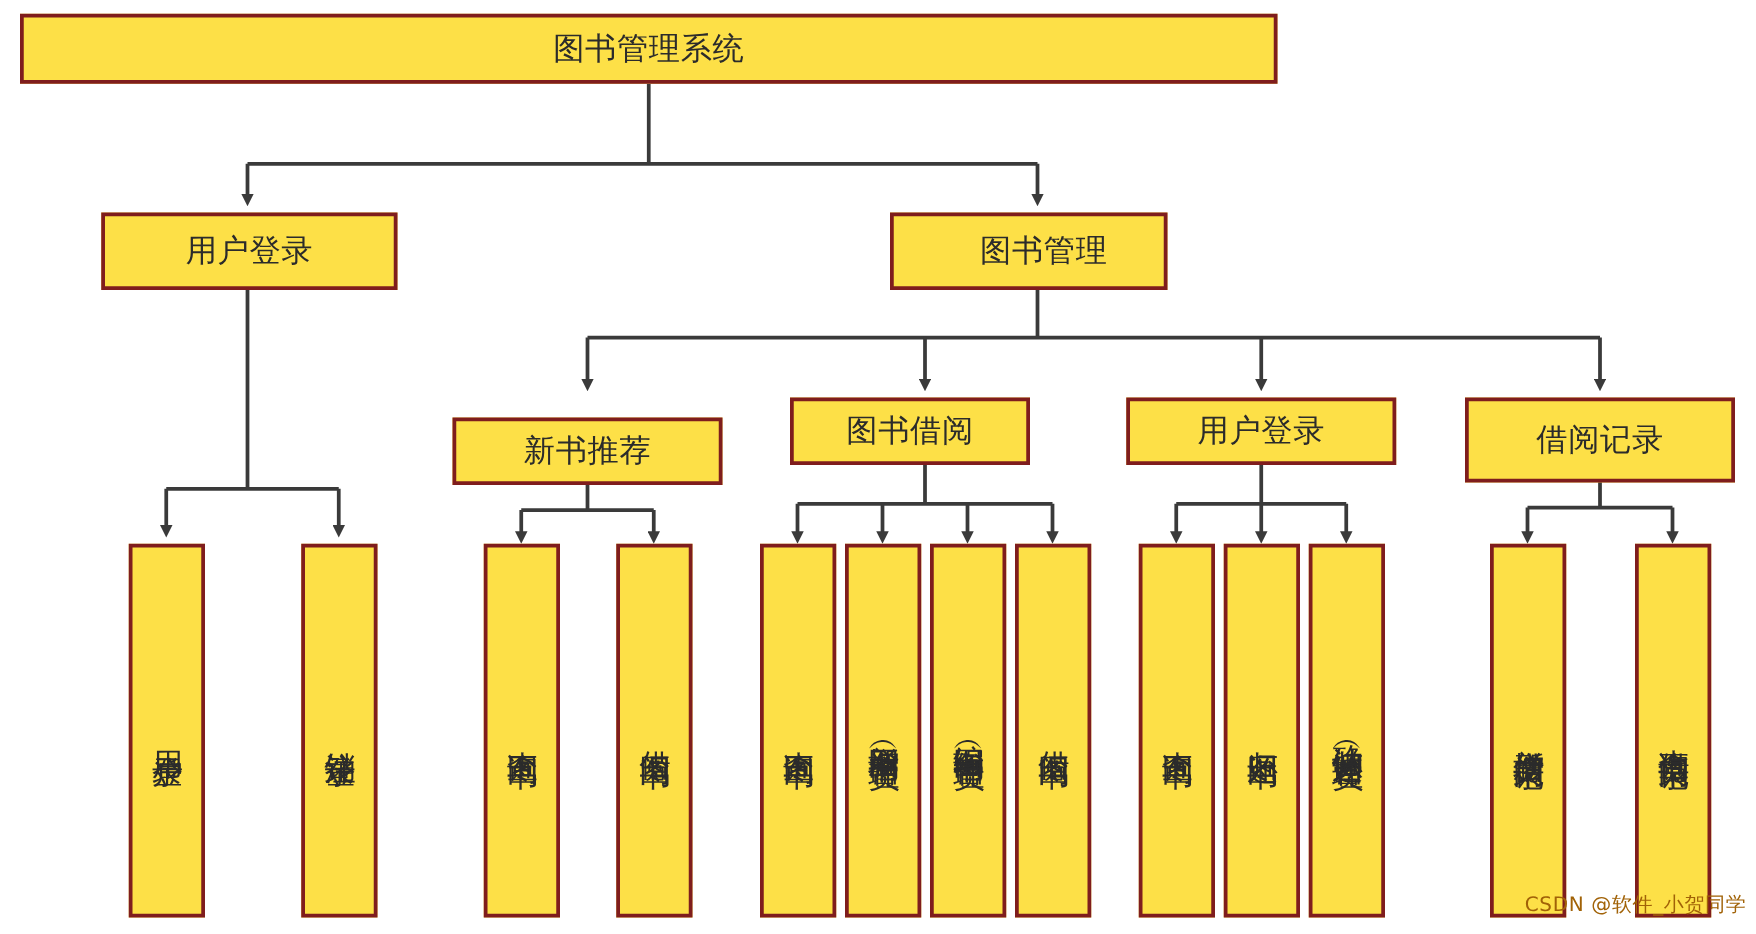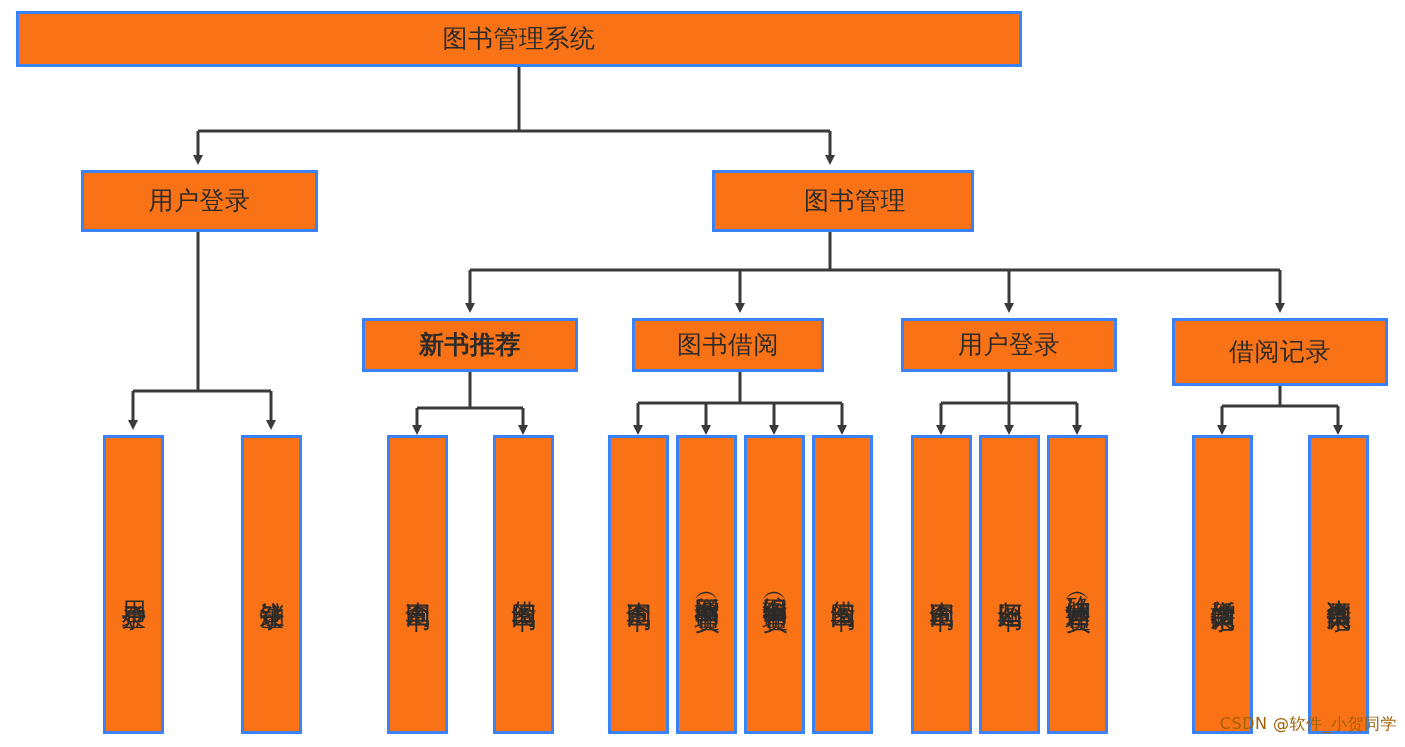--- a/index.html
+++ b/index.html
@@ -18,22 +18,22 @@
   #wires{
     position:absolute;
     left:0; top:0;
     width:1405px;
     height:747px;
     pointer-events:none;
   }
   .node{
     position:absolute;
     box-sizing:border-box;
-    background:#f97316;
-    border:3px solid #3b82f6;
+    background:#fde047;
+    border:3px solid #7f1d1d;
     display:flex;
     align-items:center;
     justify-content:center;
     color:#2b2b2b;
     z-index:2;
   }
   .node.horiz .label{
     font-size:25px;
     line-height:1.15;
     letter-spacing:0.5px;
@@ -121,25 +121,25 @@
     </g>
   </svg>
 
   <div class="node horiz" style="left:16px; top:11px; width:1006px; height:56px;">
     <span class="label">图书管理系统</span>
   </div>
 
   <div class="node horiz" style="left:81px; top:170px; width:237px; height:62px;">
     <span class="label">用户登录</span>
   </div>
-  <div class="node horiz" style="left:712px; top:170px; width:262px; height:62px;padding-left:24px;">
+  <div class="node horiz" style="left:712px; top:170px; width:222px; height:62px;padding-left:24px;">
     <span class="label">图书管理</span>
   </div>
 
-  <div class="node horiz" style="left:362px; top:318px; width:216px; height:54px;font-weight:bold;">
+  <div class="node horiz" style="left:362px; top:334px; width:216px; height:54px;">
     <span class="label">新书推荐</span>
   </div>
   <div class="node horiz" style="left:632px; top:318px; width:192px; height:54px;">
     <span class="label">图书借阅</span>
   </div>
   <div class="node horiz" style="left:901px; top:318px; width:216px; height:54px;">
     <span class="label">用户登录</span>
   </div>
   <div class="node horiz" style="left:1172px; top:318px; width:216px; height:68px;">
     <span class="label">借阅记录</span>

